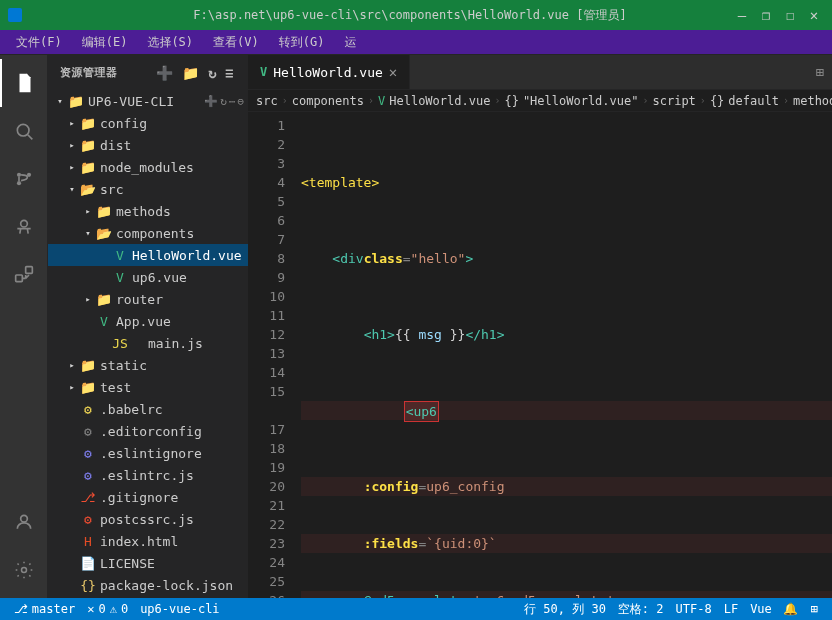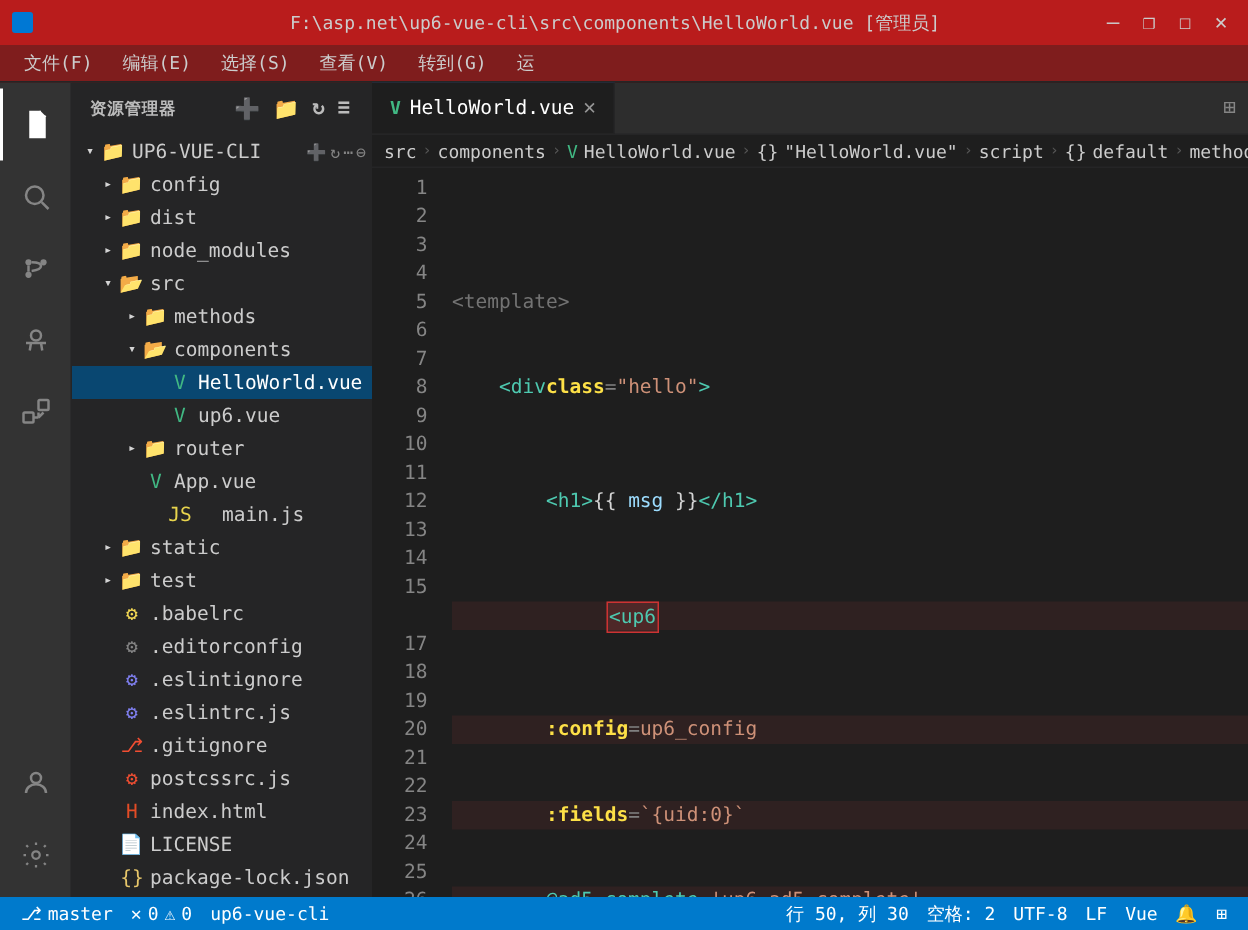--- a/index.html
+++ b/index.html
@@ -10,21 +10,21 @@
       color: #d4d4d4;
       width: 832px;
       height: 620px;
       overflow: hidden;
       display: flex;
       flex-direction: column;
     }
 
     
     .title-bar {
-      background: #b91c1c;
+      background: #15803d;
       height: 30px;
       display: flex;
       align-items: center;
       padding: 0 8px;
       font-size: 12px;
       color: #cccccc;
       flex-shrink: 0;
     }
     .title-bar-title {
       flex: 1;
@@ -42,21 +42,21 @@
       display: flex;
       align-items: center;
       justify-content: center;
       font-size: 14px;
       cursor: pointer;
       color: #cccccc;
     }
 
     
     .menu-bar {
-      background: #7f1d1d;
+      background: #4c1d95;
       height: 25px;
       display: flex;
       align-items: center;
       padding: 0 8px;
       gap: 4px;
       flex-shrink: 0;
       border-bottom: 1px solid #252526;
     }
     .menu-item {
       padding: 2px 8px;
@@ -283,21 +283,21 @@
       overflow-x: auto;
     }
     .code-line {
       display: flex;
       align-items: flex-start;
       height: 19px;
       position: relative;
     }
 
     
-    .kw { color: #737373; margin-top: 19px; }
+    .kw { color: #fde047; }
     .str { color: #ce9178; }
     .tag { color: #4ec9b0; }
     .attr { color: #fde047; font-weight: bold; }
     .attr-event { color: #4ec9b0; }
     .attr-val { color: #ce9178; }
     .var-blue { color: #9cdcfe; }
     .punct { color: #808080; }
     .text-white { color: #d4d4d4; }
 
     

